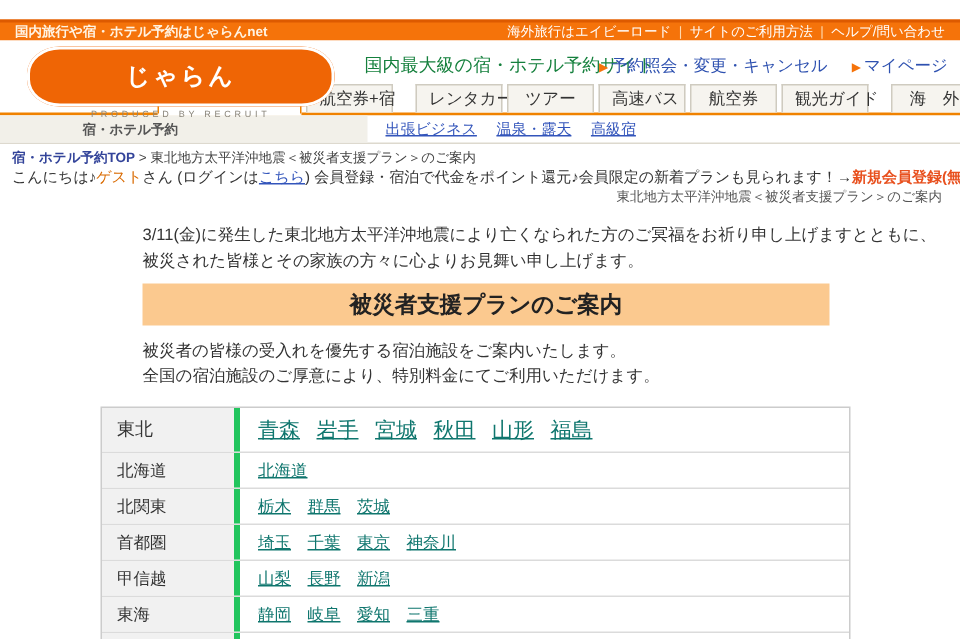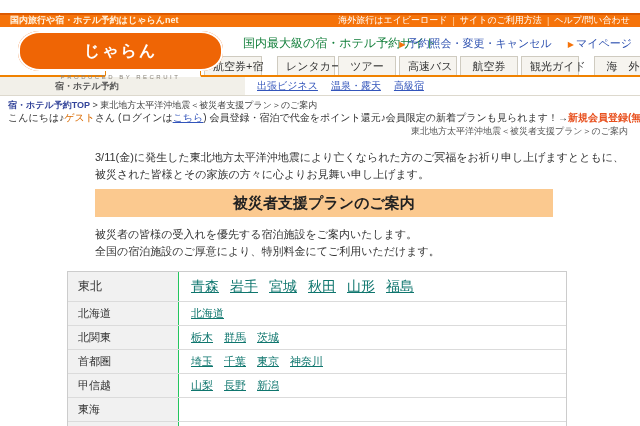--- a/index.html
+++ b/index.html
@@ -3,21 +3,21 @@
 <meta charset="utf-8">
 <style>
   * { margin:0; padding:0; box-sizing:border-box; }
   html,body { background:#fff; }
   body { font-family:"Liberation Sans","DejaVu Sans",sans-serif; }
   #page { position:relative; width:640px; height:426px; overflow:hidden; background:#fff; margin:0 auto; }
 
   
   .top-spacer { height:13px; background:#fff; }
   .topbar { height:14px; background:#F5730A; border-top:2px solid #DD5A00;
-            display:flex; justify-content:space-between; align-items:flex-end;
+            display:flex; justify-content:space-between; align-items:center;
             padding:0 10px; font-size:9px; color:#fff; }
   .topbar-left { font-weight:bold; color:#FFF3E2; }
   .topbar-right { display:flex; align-items:center; }
   .topbar-right a { color:#fff; text-decoration:none; }
   .topbar-sep { margin:0 5px; color:#FFD9AE; }
 
   
   .header-top { position:relative; height:25px; background:#fff; }
   .tagline { position:absolute; left:243px; top:8px; font-size:12px; color:#15803d; }
   .header-links { position:absolute; right:8px; top:9px; display:flex; gap:16px; font-size:11px; }
@@ -62,21 +62,21 @@
   .condolence { margin:13px 0 0 95px; font-size:11px; line-height:1.55; color:#333; }
   .banner { margin:6px 0 0 95px; width:458px; height:28px; background:#FBC98F;
             display:flex; align-items:center; justify-content:center;
             font-size:15px; font-weight:bold; color:#222; }
   .intro { margin:9px 0 0 95px; font-size:11px; line-height:1.55; color:#333; }
 
   
   .region-table { margin:11px 0 0 67px; width:500px; border:1px solid #CCCCCC; }
   .r-row { display:flex; border-bottom:1px solid #DBDBDB; }
   .r-row:last-child { border-bottom:none; }
-  .r-label { width:111px; background:#F1F1F1; border-right:1px solid #22c55e;
+  .r-label { width:92px; background:#F1F1F1; border-right:4px solid #22c55e;
              padding:4px 0 4px 10px; font-size:11px; color:#333; }
   .r-prefs { flex:1; display:flex; align-items:center; gap:11px; padding:4px 0 4px 12px; }
   .r-prefs a { color:#0f766e; text-decoration:underline; font-size:11px; cursor:pointer; }
   .r-row.large .r-label { padding-top:6px; padding-bottom:6px; font-size:12px; }
   .r-row.large .r-prefs a { font-size:14px; }
 </style>
 </head>
 <body>
 
 <div id="page">
@@ -184,20 +184,26 @@
       <div class="r-row">
         <div class="r-label">甲信越</div>
         <div class="r-prefs">
           <a>山梨</a>
           <a>長野</a>
           <a>新潟</a>
         </div>
       </div>
       <div class="r-row">
         <div class="r-label">東海</div>
+        <div class="r-prefs">
+          <a>静岡</a>
+          <a>岐阜</a>
+          <a>愛知</a>
+          <a>三重</a>
+        </div>
       </div>
       <div class="r-row">
         <div class="r-label">北陸</div>
         <div class="r-prefs"></div>
       </div>
     </div>
 
 </div>
 
 </body></html>

